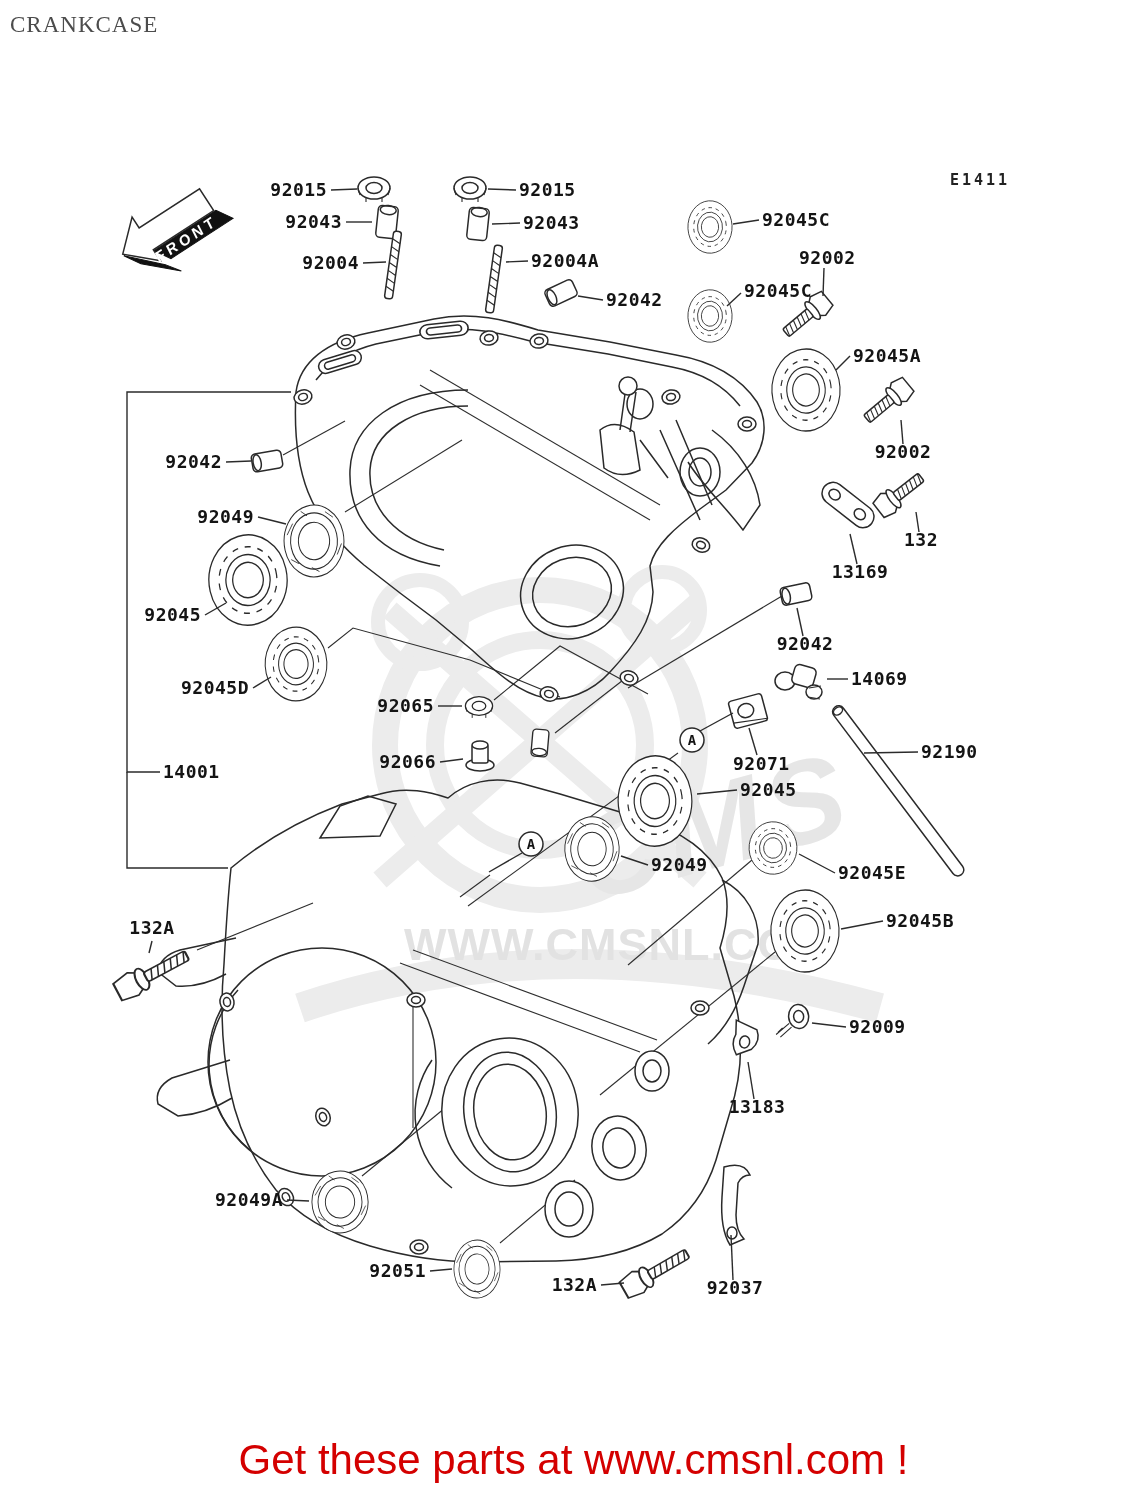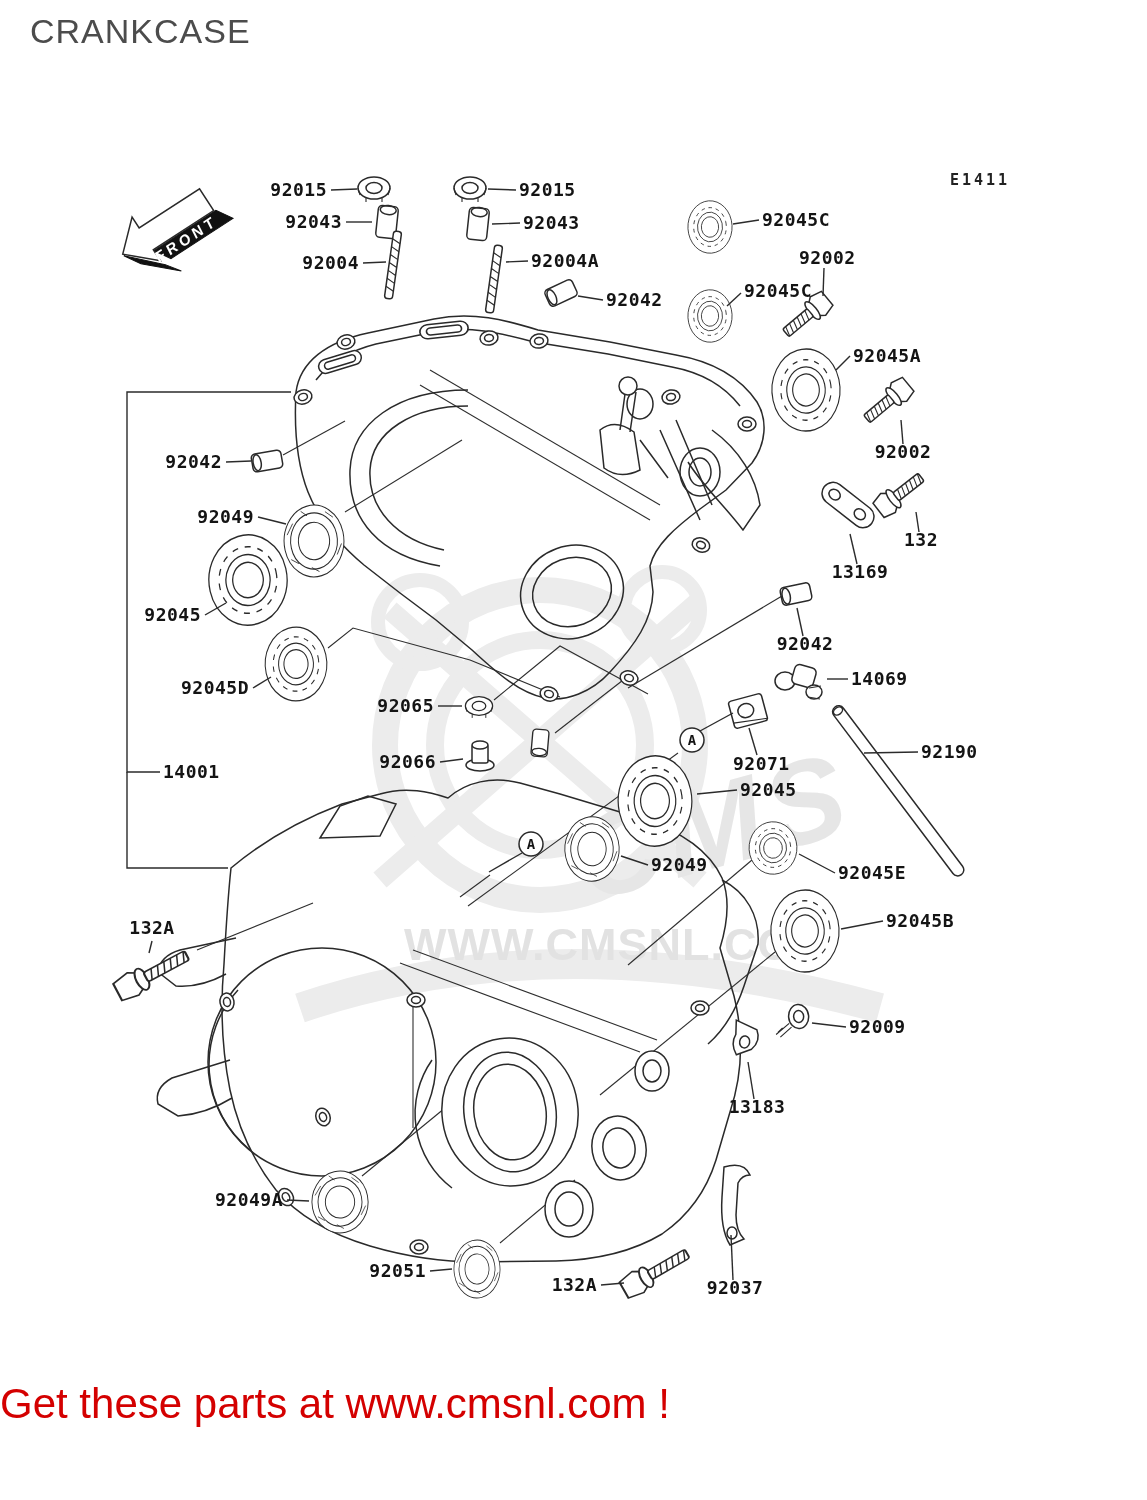--- a/index.html
+++ b/index.html
@@ -1,20 +1,20 @@
 <!DOCTYPE html>
 <html><head>
 <meta charset="utf-8">
 <style>
   html,body{margin:0;padding:0;background:#ffffff;}
   .stage{position:relative;width:1147px;height:1500px;background:#ffffff;overflow:hidden;
          font-family:"Liberation Sans",sans-serif;}
-  .page-title{position:absolute;left:30px;top:12px;font-size:34px;letter-spacing:1px;
-              color:#4c4c4c;font-family:Liberation Sans, sans-serif;}
-  .footer-banner{position:absolute;left:0;top:1380px;width:100%;text-align:left;
+  .page-title{position:absolute;left:10px;top:12px;font-size:23px;letter-spacing:1px;
+              color:#4c4c4c;font-family:Liberation Serif, serif;}
+  .footer-banner{position:absolute;left:0;top:1436px;width:100%;text-align:center;
                  font-size:42px;color:#d40000;font-family:"Liberation Sans",sans-serif;}
   svg{position:absolute;left:0;top:0;}
   .ln{stroke:#2a2a2a;stroke-width:1.5;fill:none;}
   .lnf{stroke:#2a2a2a;stroke-width:1.5;fill:#ffffff;}
   .lnt{stroke:#2a2a2a;stroke-width:1.1;fill:none;}
   .aux{stroke:#2e2e2e;stroke-width:1.1;fill:none;}
   .leader{fill:none;stroke:#2b2b2b;stroke-width:1.4;}
   .part-label{font:700 18px "DejaVu Sans Mono",monospace;fill:#141414;letter-spacing:.5px;}
   .marker-letter{font:700 14px "DejaVu Sans Mono",monospace;fill:#141414;text-anchor:middle;}
   .diagram-code{font:700 15px "DejaVu Sans Mono",monospace;fill:#222;letter-spacing:3px;}

